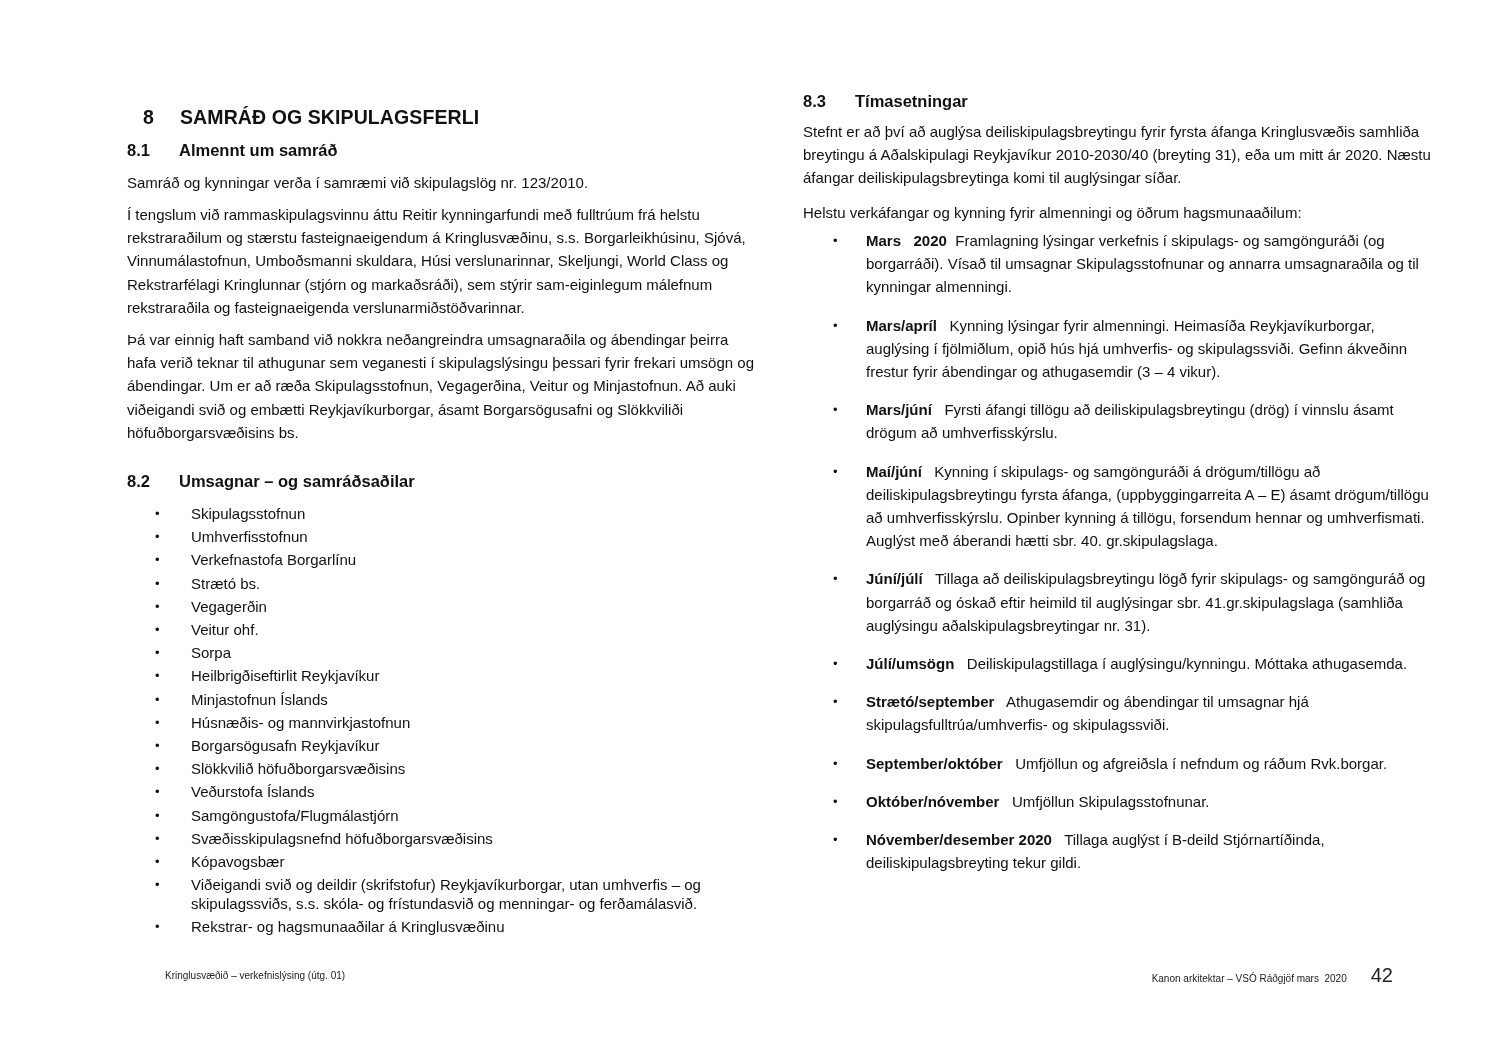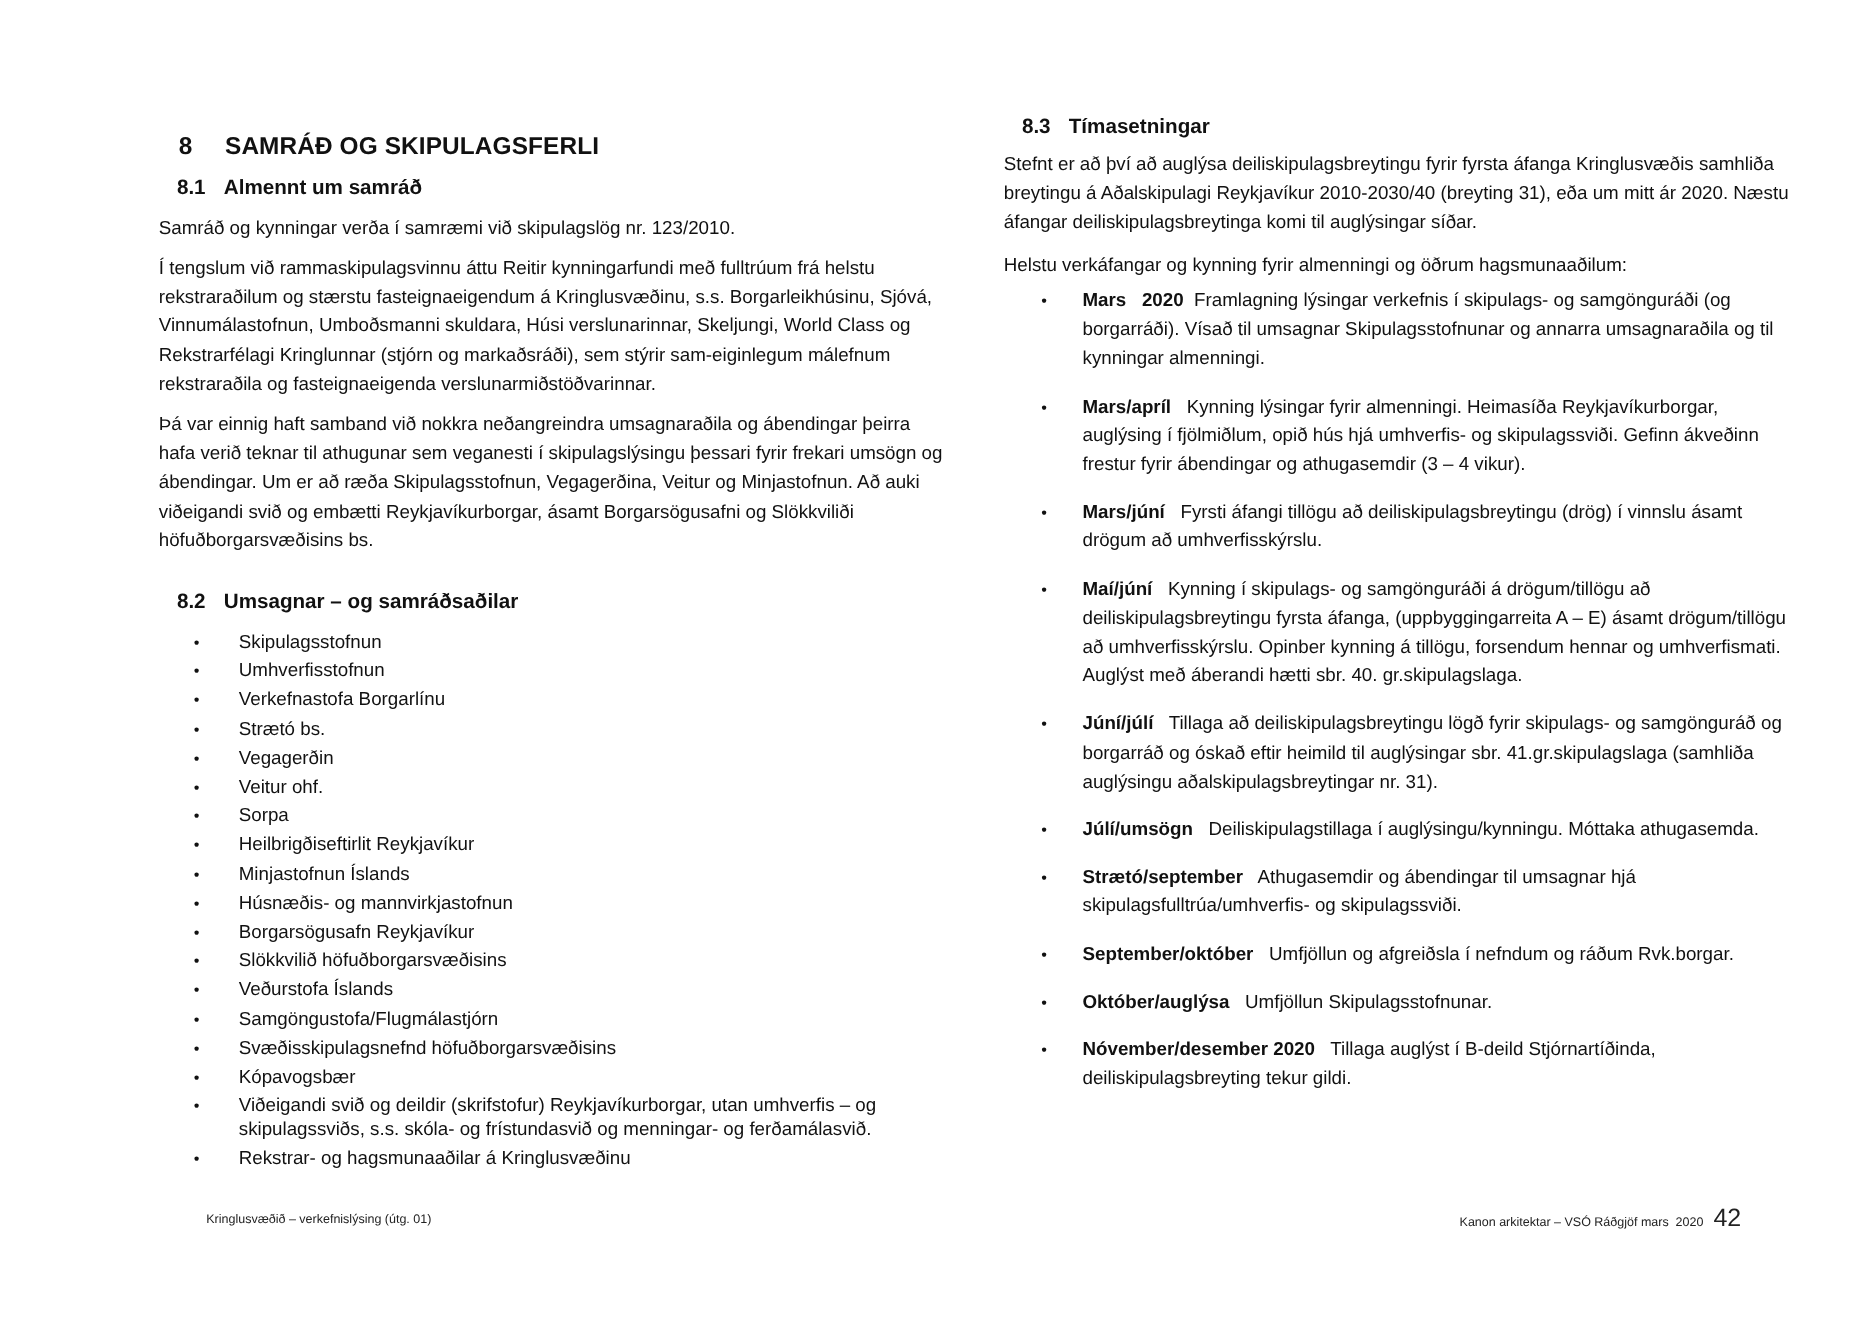--- a/index.html
+++ b/index.html
@@ -10,21 +10,21 @@
   .col { position: absolute; top: 0; }
   .col-left { left: 127px; width: 630px; }
   .col-right { left: 803px; width: 630px; }
 
   .h1 {
     position: absolute; left: 0; top: 90px; margin: 16px;
     font-size: 19.5px; font-weight: bold; letter-spacing: 0.1px;
   }
   .h1 .num { display: inline-block; width: 37px; }
   .h2 { margin: 0; font-size: 16.5px; font-weight: bold; position: absolute; left: 0; }
-  .h2 .num { display: inline-block; width: 52px; text-align: center; }
+  .h2 .num { display: inline-block; width: 52px; }
 
   .p {
     position: absolute; left: 0; margin: 0; font-size: 15px; line-height: 23.2px;
   }
 
   ul.list {
     position: absolute; left: 0; margin: 0; padding: 0; list-style: none;
     font-size: 15px;
   }
   ul.list li { position: relative; padding-left: 64px; line-height: 23.2px; }
@@ -38,21 +38,21 @@
   }
   ul.timeline li { position: relative; padding-left: 63px; line-height: 23.2px; }
   ul.timeline li .bullet { position: absolute; left: 30px; top: 0; font-size: 13px; }
   ul.timeline li .term { font-weight: bold; }
 
   .footer-left {
     position: absolute; left: 127px; top: 970px; font-size: 10px; color: #222; padding-left: 38px;
   }
   .footer-right {
     position: absolute; right: 107px; top: 964px; font-size: 10px; color: #222;
-    display: flex; align-items: baseline; gap: 8px;
+    display: flex; align-items: baseline; gap: 24px;
   }
   .footer-right .page-no { font-size: 20px; }
 </style>
 </head>
 <body>
 
 <div class="col col-left">
   <h1 class="h1">
     <span class="num">8</span><span>SAMRÁÐ OG SKIPULAGSFERLI</span>
   </h1>
@@ -101,21 +101,21 @@
 
   <ul class="timeline">
     <li style="margin-bottom:15px;"><span class="bullet">•</span><span class="term" style="white-space:pre;">Mars   2020</span>&nbsp; <span>Framlagning lýsingar verkefnis í skipulags- og samgönguráði (og borgarráði). Vísað til umsagnar Skipulagsstofnunar og annarra umsagnaraðila og til kynningar almenningi.</span></li>
     <li style="margin-bottom:15px;"><span class="bullet">•</span><span class="term">Mars/apríl</span>&nbsp;&nbsp; <span>Kynning lýsingar fyrir almenningi. Heimasíða Reykjavíkurborgar, auglýsing í fjölmiðlum, opið hús hjá umhverfis- og skipulagssviði. Gefinn ákveðinn frestur fyrir ábendingar og athugasemdir (3 – 4 vikur).</span></li>
     <li style="margin-bottom:15px;"><span class="bullet">•</span><span class="term">Mars/júní</span>&nbsp;&nbsp; <span>Fyrsti áfangi tillögu að deiliskipulagsbreytingu (drög) í vinnslu ásamt drögum að umhverfisskýrslu.</span></li>
     <li style="margin-bottom:15px;"><span class="bullet">•</span><span class="term">Maí/júní</span>&nbsp;&nbsp; <span>Kynning í skipulags- og samgönguráði á drögum/tillögu að deiliskipulagsbreytingu fyrsta áfanga, (uppbyggingarreita A – E) ásamt drögum/tillögu að umhverfisskýrslu. Opinber kynning á tillögu, forsendum hennar og umhverfismati. Auglýst með áberandi hætti sbr. 40. gr.skipulagslaga.</span></li>
     <li style="margin-bottom:15px;"><span class="bullet">•</span><span class="term">Júní/júlí</span>&nbsp;&nbsp; <span>Tillaga að deiliskipulagsbreytingu lögð fyrir skipulags- og samgönguráð og borgarráð og óskað eftir heimild til auglýsingar sbr. 41.gr.skipulagslaga (samhliða auglýsingu aðalskipulagsbreytingar nr. 31).</span></li>
     <li style="margin-bottom:15px;"><span class="bullet">•</span><span class="term">Júlí/umsögn</span>&nbsp;&nbsp; <span>Deiliskipulagstillaga í auglýsingu/kynningu. Móttaka athugasemda.</span></li>
     <li style="margin-bottom:15px;"><span class="bullet">•</span><span class="term">Strætó/september</span>&nbsp;&nbsp; <span>Athugasemdir og ábendingar til umsagnar hjá skipulagsfulltrúa/umhverfis- og skipulagssviði.</span></li>
     <li style="margin-bottom:15px;"><span class="bullet">•</span><span class="term">September/október</span>&nbsp;&nbsp; <span>Umfjöllun og afgreiðsla í nefndum og ráðum Rvk.borgar.</span></li>
-    <li style="margin-bottom:15px;"><span class="bullet">•</span><span class="term">Október/auglýsa</span>&nbsp;&nbsp; <span>Umfjöllun Skipulagsstofnunar.</span></li>
+    <li style="margin-bottom:15px;"><span class="bullet">•</span><span class="term">Október/nóvember</span>&nbsp;&nbsp; <span>Umfjöllun Skipulagsstofnunar.</span></li>
     <li><span class="bullet">•</span><span class="term">Nóvember/desember 2020</span>&nbsp;&nbsp; <span>Tillaga auglýst í B-deild Stjórnartíðinda, deiliskipulagsbreyting tekur gildi.</span></li>
   </ul>
 </div>
 
 <div class="footer-left">Kringlusvæðið – verkefnislýsing (útg. 01)</div>
 <div class="footer-right">
   <span style="white-space:pre;">Kanon arkitektar – VSÓ Ráðgjöf mars  2020</span>
   <span class="page-no">42</span>
 </div>
 

